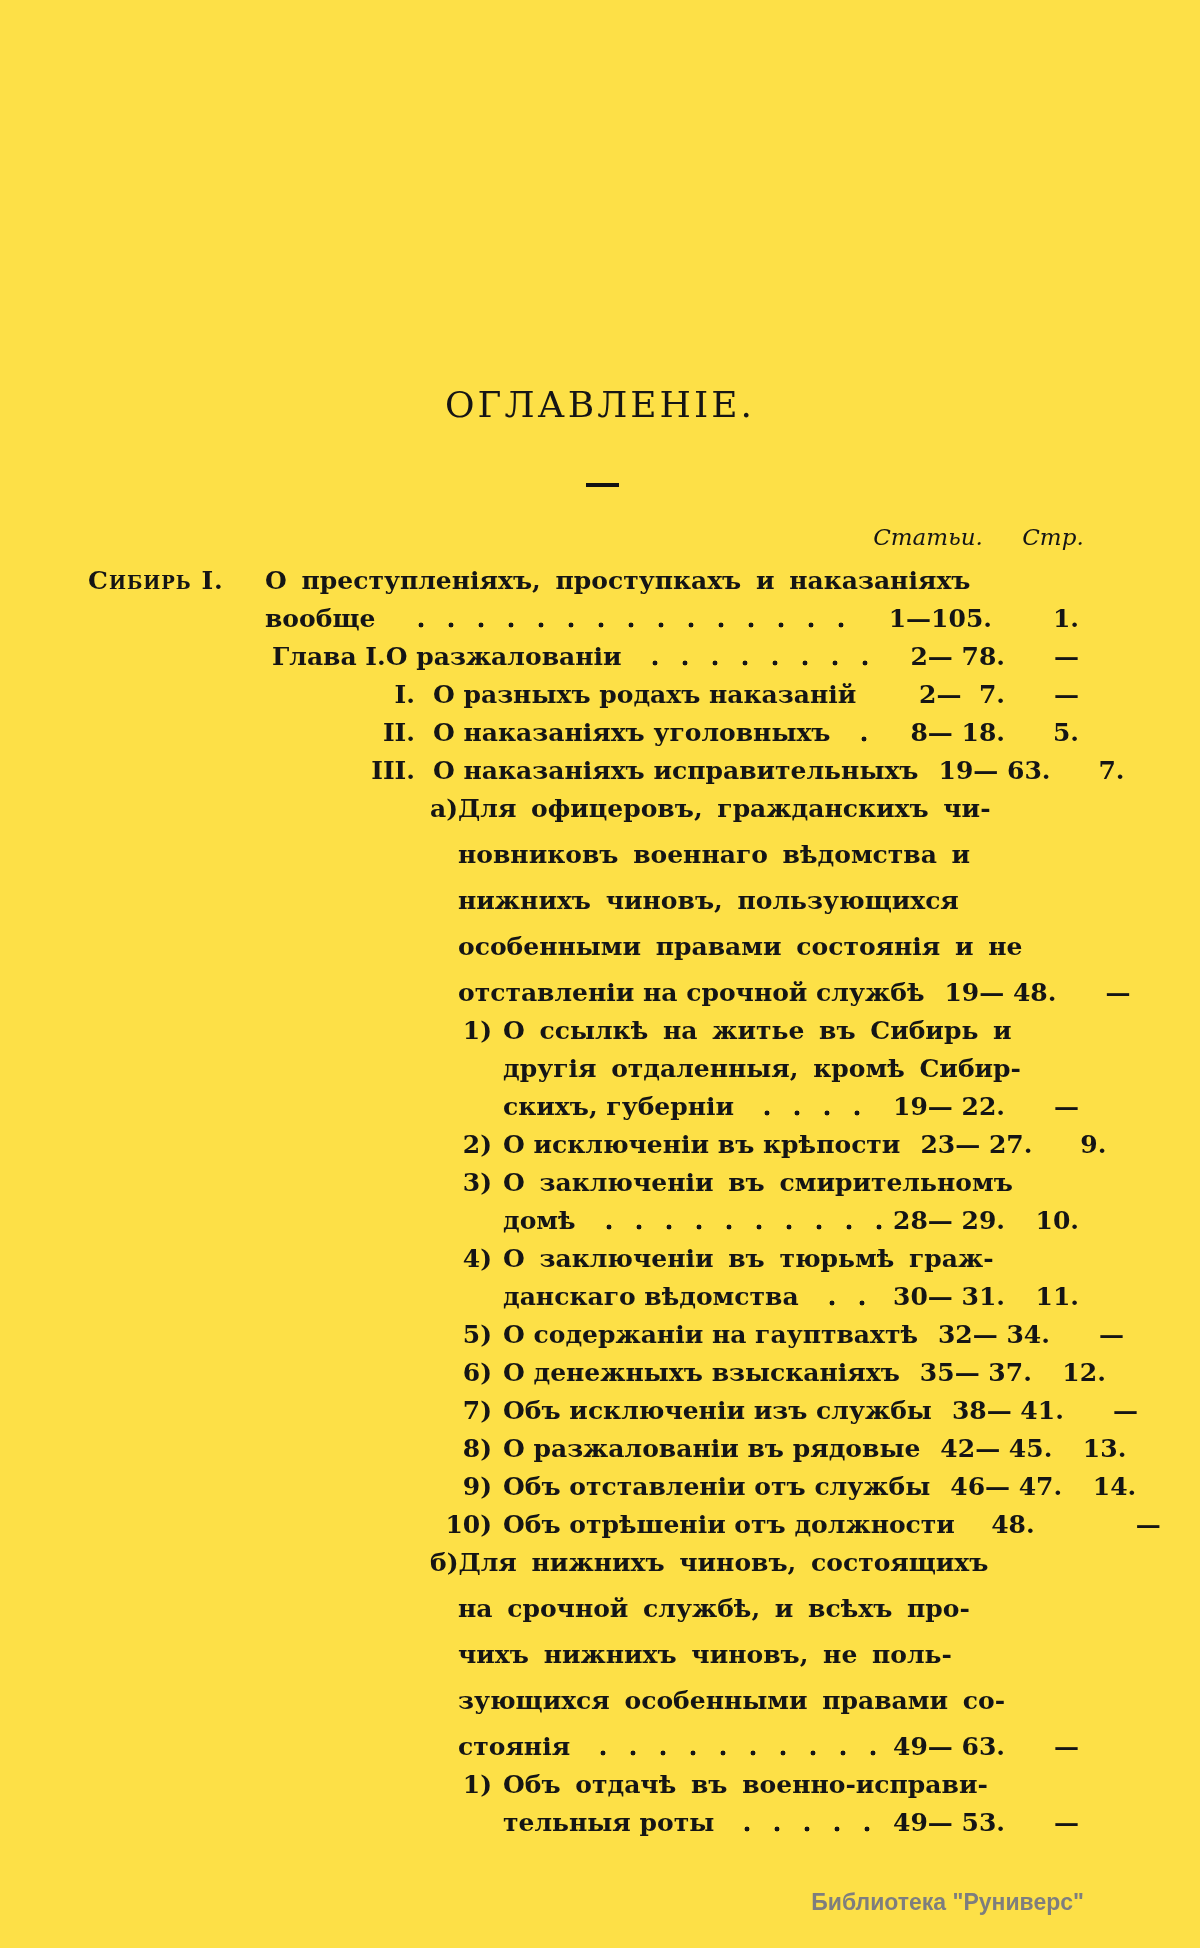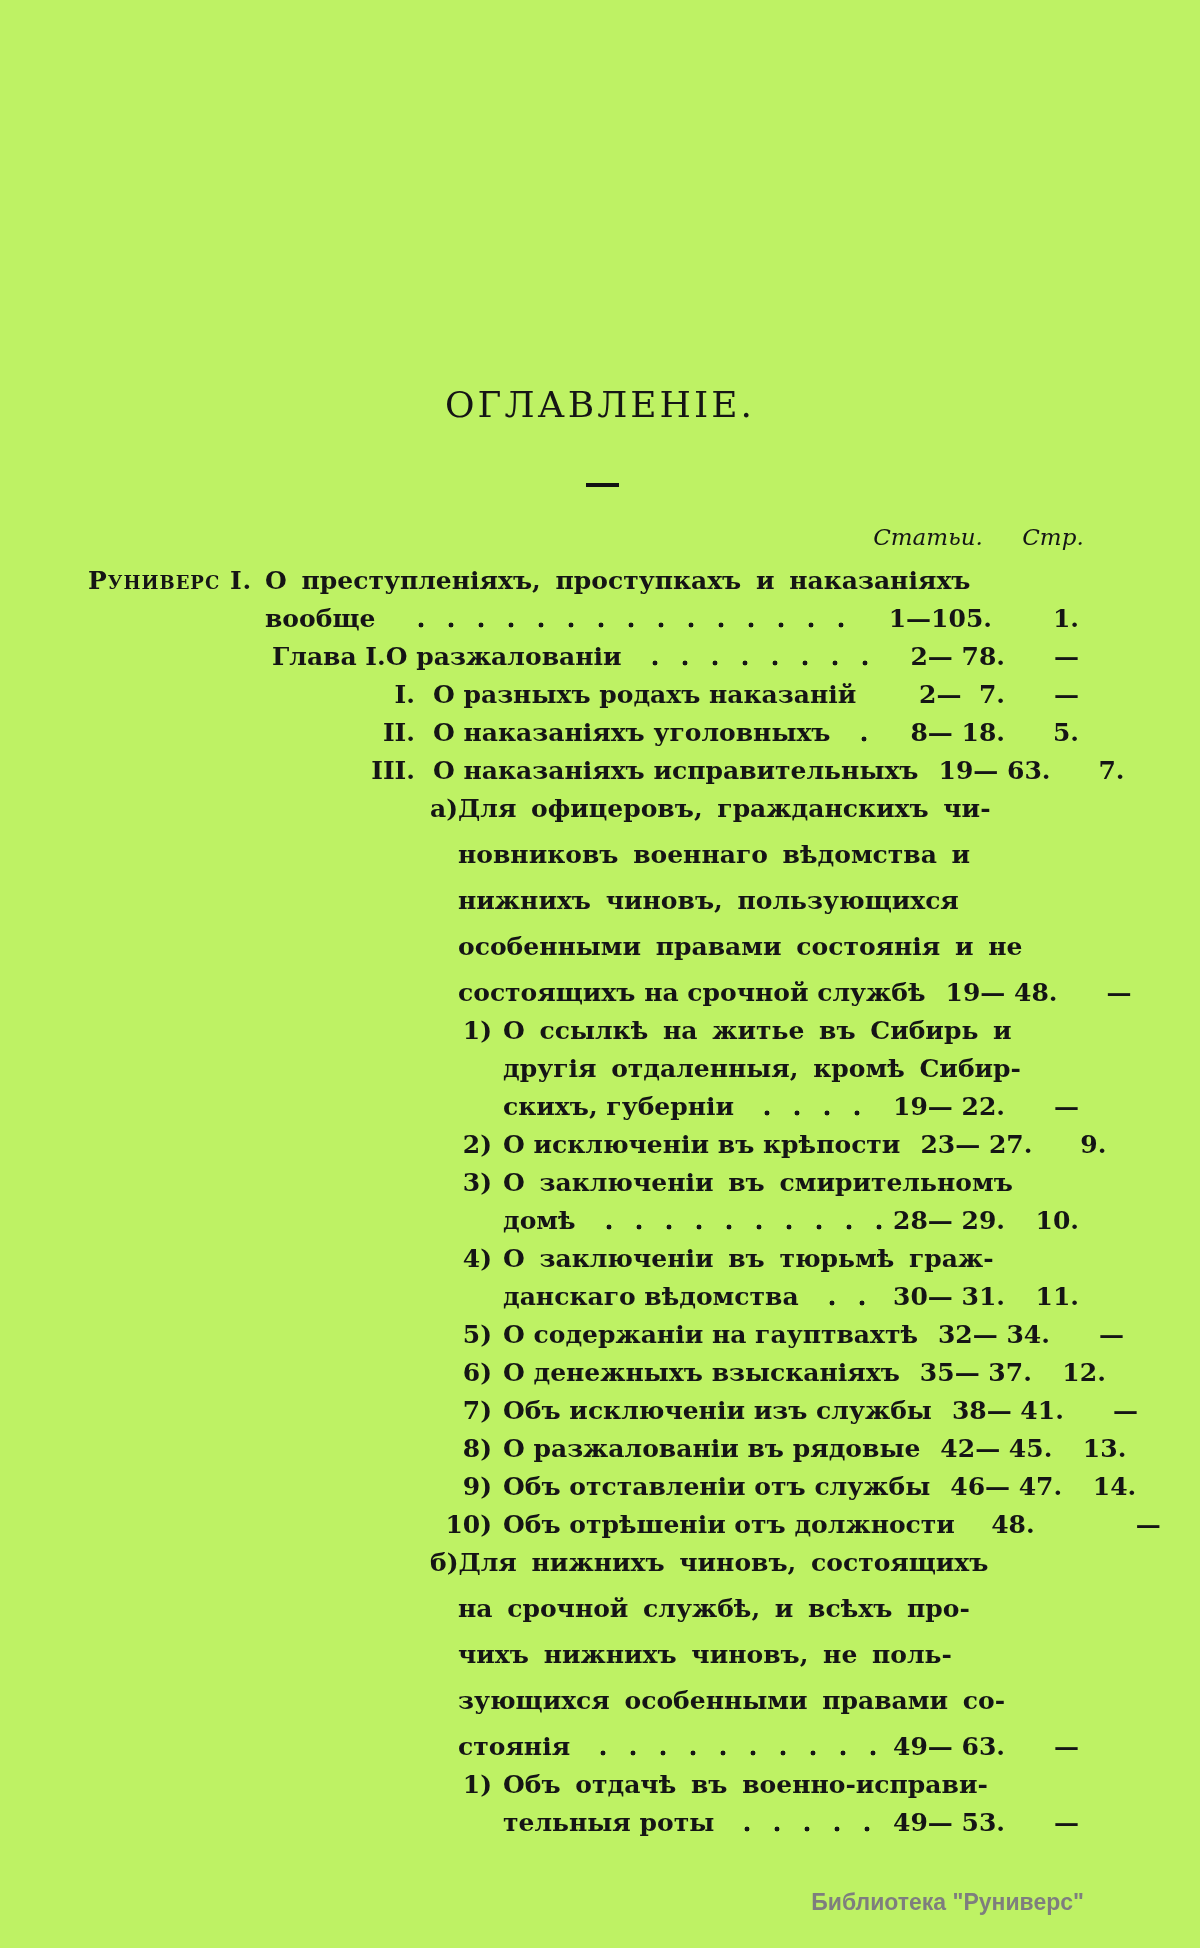--- a/index.html
+++ b/index.html
@@ -4,21 +4,21 @@
 <style>
   html, body {
     margin: 0;
     padding: 0;
     background: #ffffff;
   }
   .page {
     position: relative;
     width: 1200px;
     height: 1948px;
-    background: #bef264;
+    background: #fde047;
     overflow: hidden;
     font-family: "DejaVu Serif", serif;
     color: #151515;
   }
   .doc-title {
     position: absolute;
     top: 384px;
     left: 0;
     width: 100%;
     text-align: center;
@@ -109,21 +109,21 @@
 
   <div class="title-rule"></div>
 
   <div class="colheads">
     <span class="h-articles">Статьи.</span>
     <span class="h-pages">Стр.</span>
   </div>
 
   <div class="toc" id="toc">
     <div class="row lv-razdel noart">
-      <span class="pre">Руниверс I.</span>
+      <span class="pre">Сибирь I.</span>
       <span class="lbl">О преступленіяхъ, проступкахъ и наказаніяхъ</span>
       <span class="leader"></span>
       <span class="art"></span>
       <span class="pg"></span>
     </div>
 
     <div class="row lv-cont-razdel">
 
       <span class="lbl">вообще</span>
       <span class="leader dots"></span>
@@ -190,21 +190,21 @@
     <div class="row lv-cont-letter noart">
 
       <span class="lbl">особенными правами состоянія и не</span>
       <span class="leader"></span>
       <span class="art"></span>
       <span class="pg"></span>
     </div>
 
     <div class="row lv-cont-letter">
 
-      <span class="lbl">состоящихъ на срочной службѣ</span>
+      <span class="lbl">отставленіи на срочной службѣ</span>
       <span class="leader dots"></span>
       <span class="art">19— 48.</span>
       <span class="pg">—</span>
     </div>
 
     <div class="row lv-num noart">
       <span class="pre">1)</span>
       <span class="lbl">О ссылкѣ на житье въ Сибирь и</span>
       <span class="leader"></span>
       <span class="art"></span>

